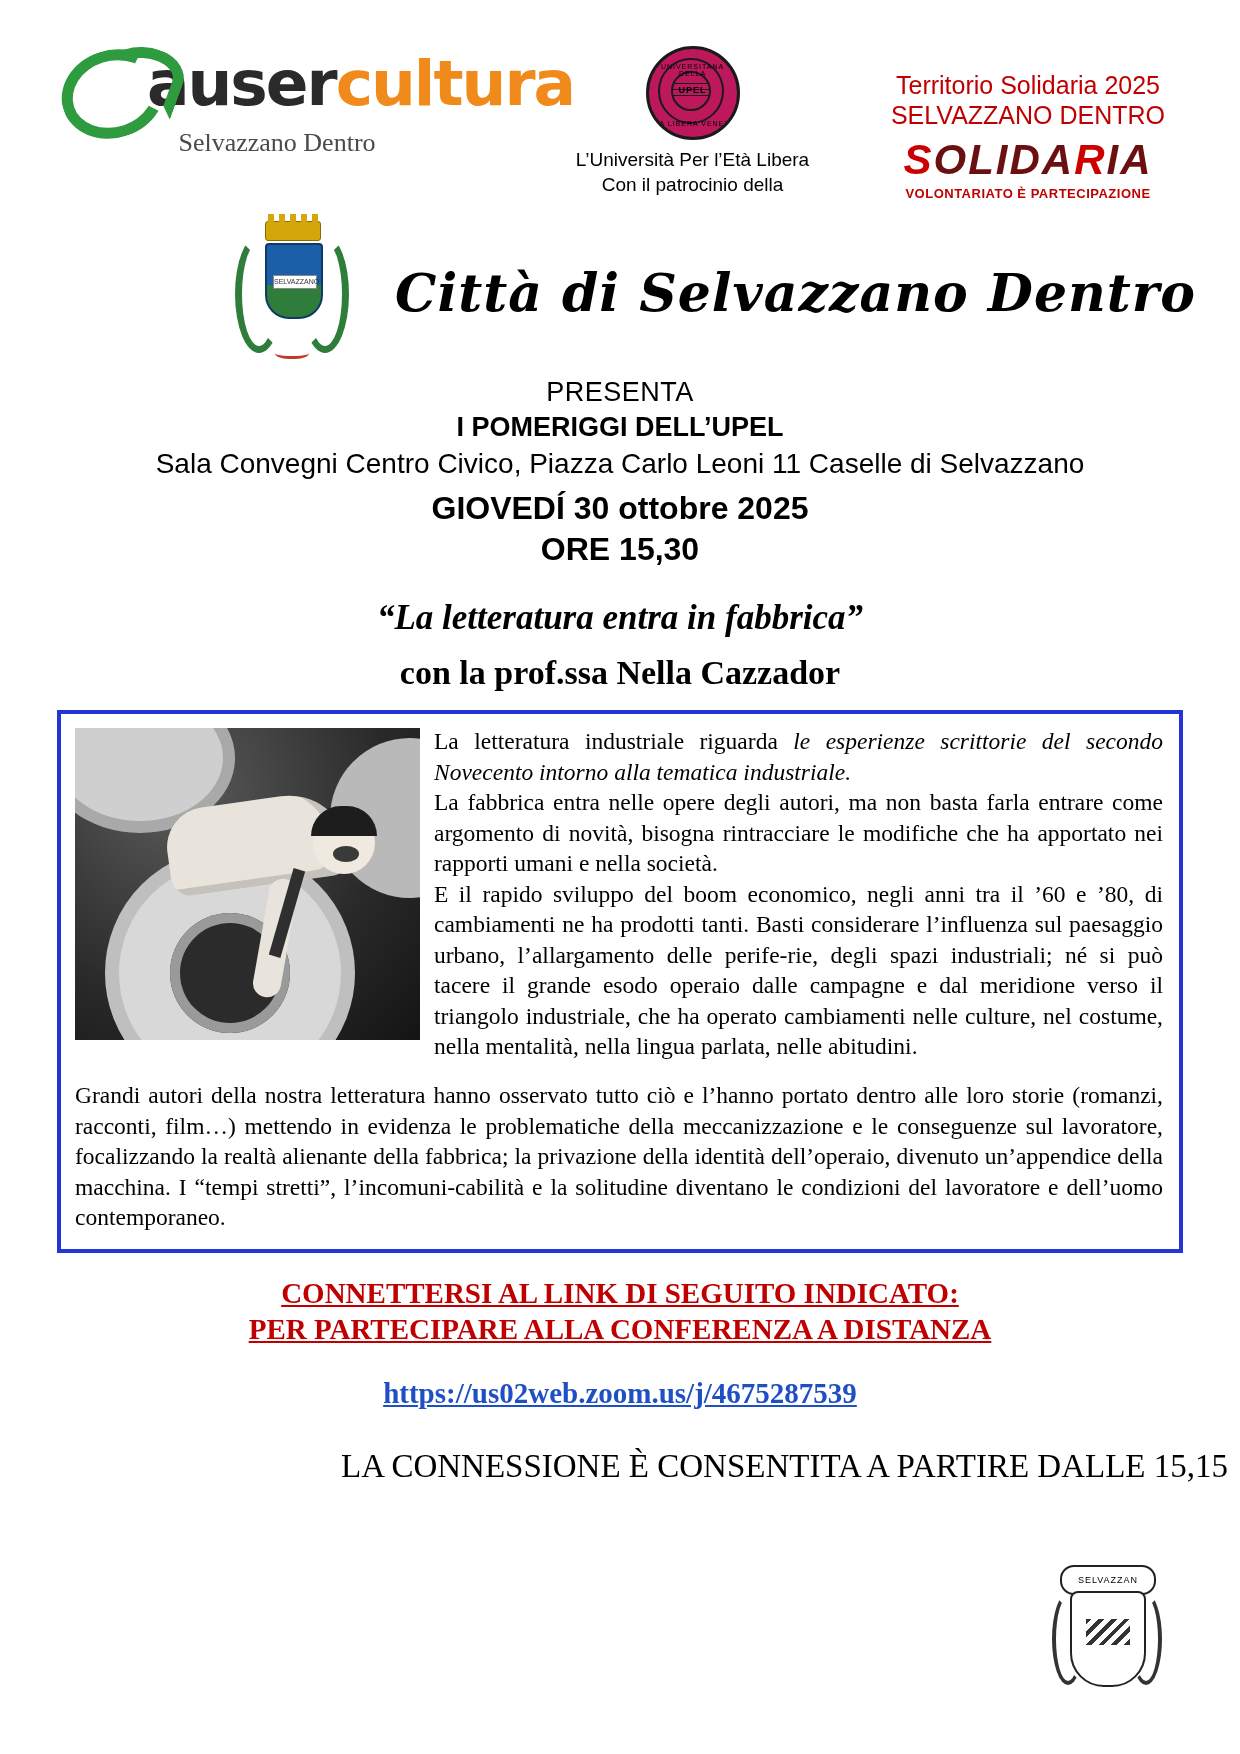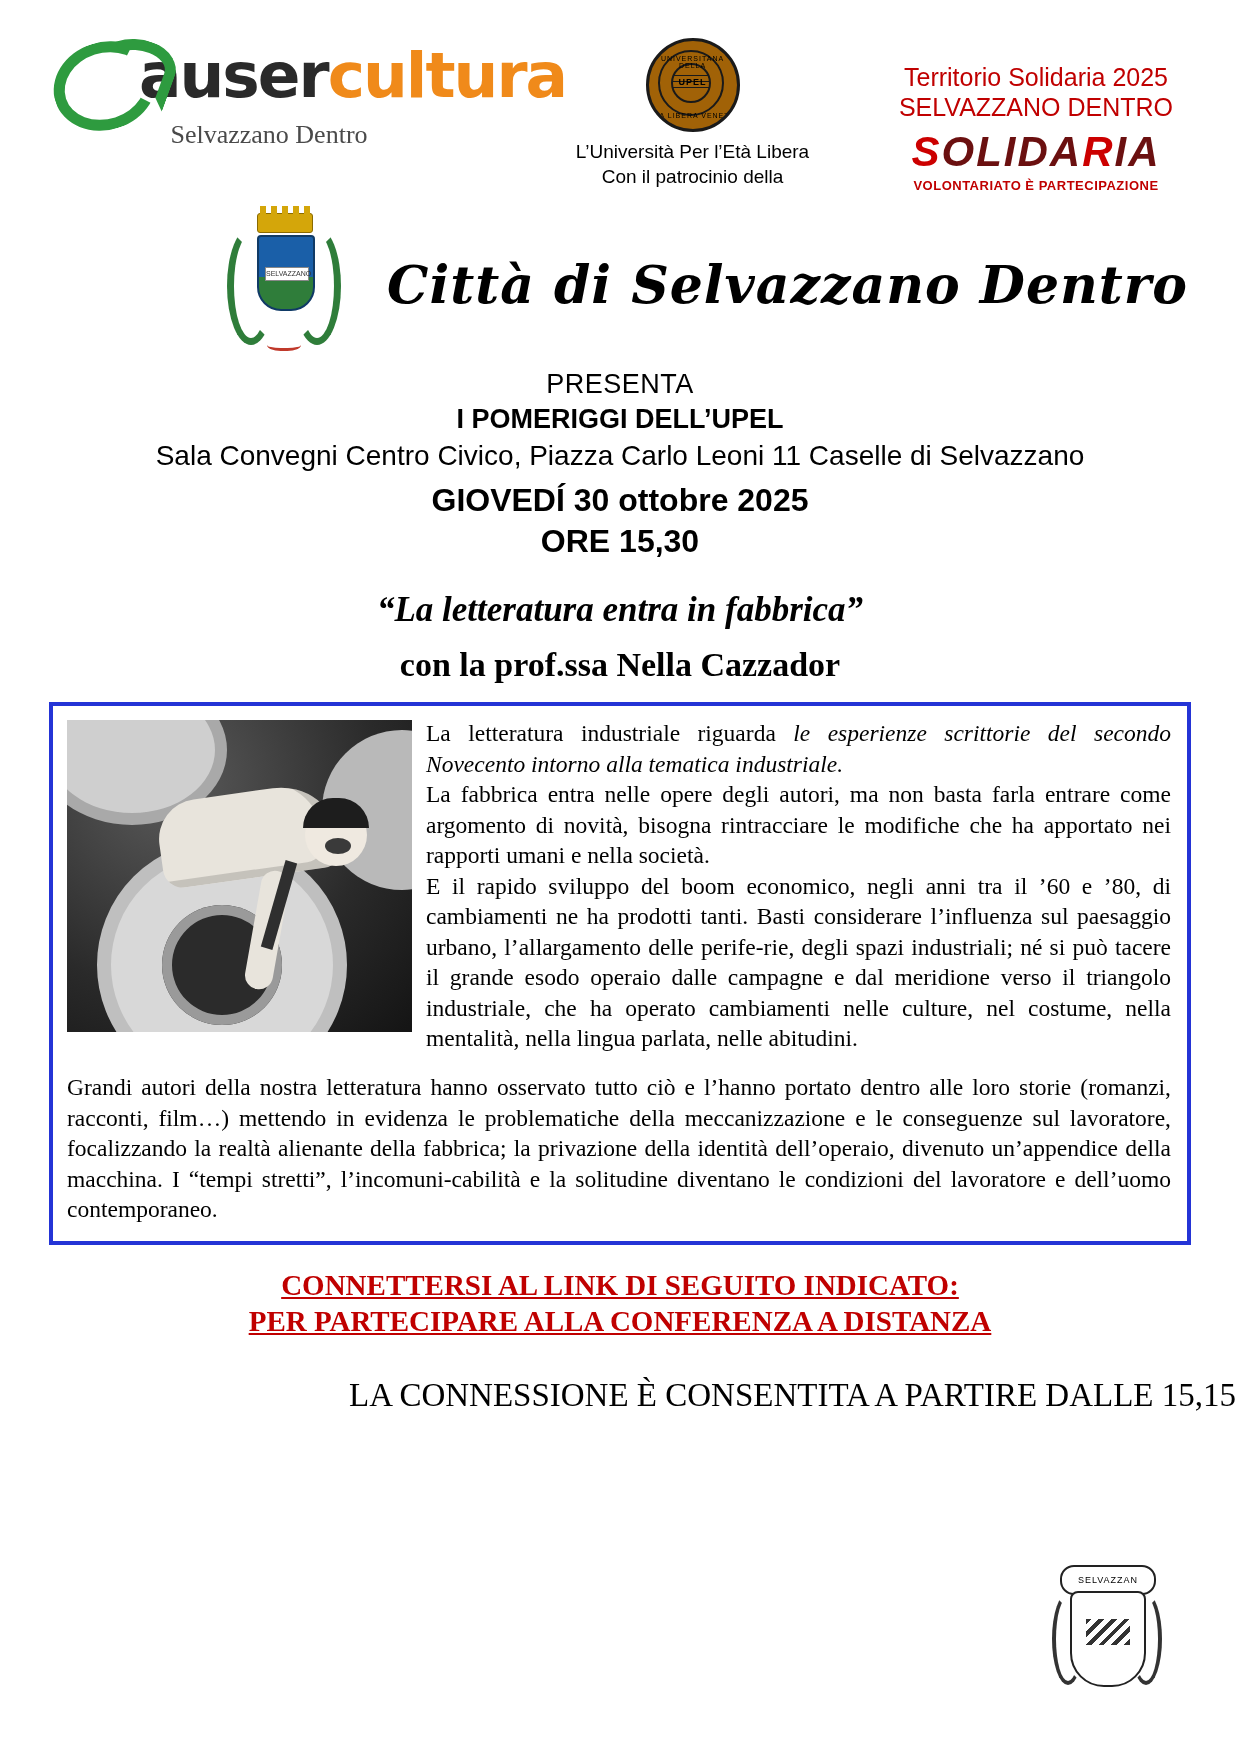--- a/index.html
+++ b/index.html
@@ -12,21 +12,21 @@
     height: 1754px;
     font-family: "Liberation Serif", serif;
     color: #000000;
     position: relative;
     overflow: hidden;
   }
   .page {
     position: relative;
     width: 1240px;
     height: 1754px;
-    padding: 4px;
+    padding: 12px;
     box-sizing: border-box;
   }
 
   
   .header {
     display: flex;
     align-items: flex-start;
     justify-content: space-between;
     padding: 30px 30px 0 45px;
     box-sizing: border-box;
@@ -94,21 +94,21 @@
     width: 290px;
     margin-top: 4px;
   }
   .upel-seal {
     width: 88px;
     height: 88px;
     margin: 0 auto;
     border-radius: 50%;
     border: 3px solid #1a1a1a;
     position: relative;
-    background: #a16207;
+    background: #be185d;
     overflow: hidden;
   }
   .upel-seal .inner {
     position: absolute;
     left: 9px; top: 9px;
     width: 62px; height: 62px;
     border-radius: 50%;
     border: 2px solid #1a1a1a;
   }
   .upel-seal .globe {
@@ -586,20 +586,23 @@
       <div class="after-float"></div>
       <p class="gap">Grandi autori della nostra letteratura hanno osservato tutto ciò e l’hanno portato dentro alle loro storie (romanzi, racconti, film…) mettendo in evidenza le problematiche della meccanizzazione e le conseguenze sul lavoratore, focalizzando la realtà alienante della fabbrica; la privazione della identità dell’operaio, divenuto un’appendice della macchina. I “tempi stretti”, l’incomuni-cabilità e la solitudine diventano le condizioni del lavoratore e dell’uomo contemporaneo.</p>
     </div>
   </div>
 
   <div class="cta">
     <div>CONNETTERSI AL LINK DI SEGUITO INDICATO:</div>
     <div>PER PARTECIPARE ALLA CONFERENZA A DISTANZA</div>
   </div>
 
+  <div class="link">
+    <a href="#">https://us02web.zoom.us/j/4675287539</a>
+  </div>
 
   <div class="closing">LA CONNESSIONE È CONSENTITA A PARTIRE DALLE 15,15</div>
 
   <div class="bottom-crest">
     <div class="scroll">SELVAZZAN</div>
     <div class="wreathl"></div>
     <div class="wreathr"></div>
     <div class="shape"></div>
   </div>
 

